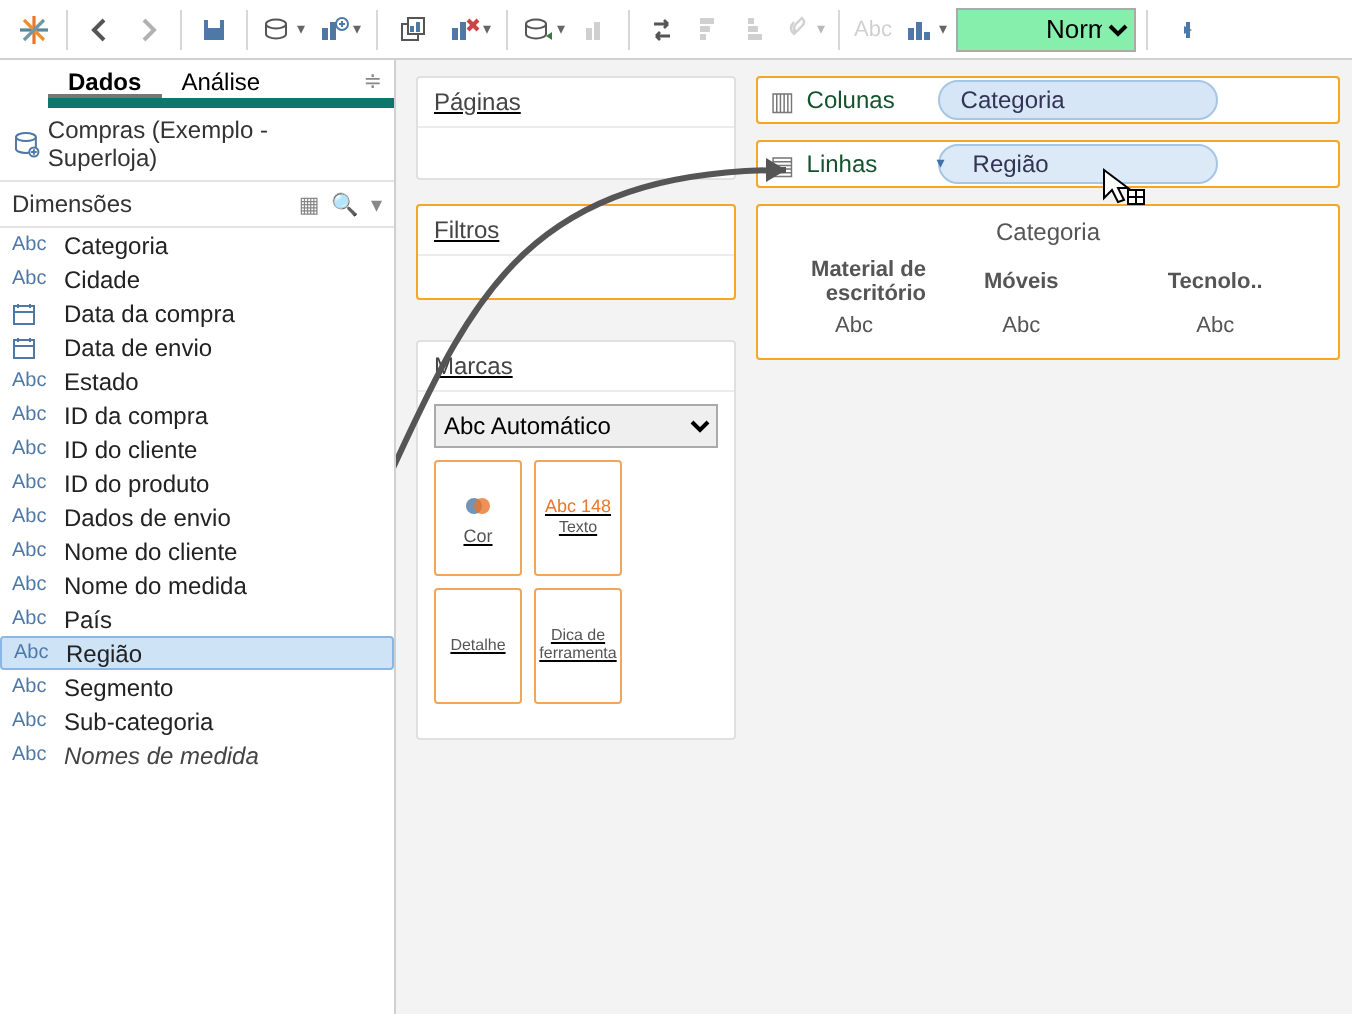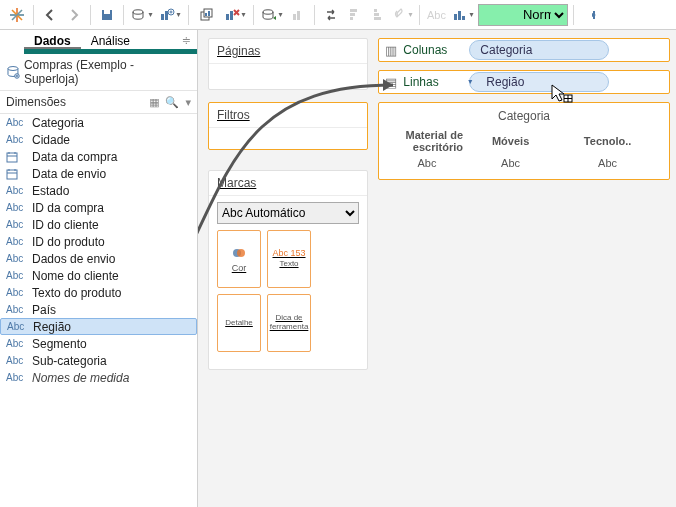--- a/index.html
+++ b/index.html
@@ -280,21 +280,21 @@
         <div class="field-row">
           <span class="type-ico abc">Abc</span>
           <span class="field-name">Dados de envio</span>
         </div>
         <div class="field-row">
           <span class="type-ico abc">Abc</span>
           <span class="field-name">Nome do cliente</span>
         </div>
         <div class="field-row">
           <span class="type-ico abc">Abc</span>
-          <span class="field-name">Texto do produto</span>
+          <span class="field-name">Nome do medida</span>
         </div>
         <div class="field-row">
           <span class="type-ico abc">Abc</span>
           <span class="field-name">País</span>
         </div>
         <div class="field-row selected">
           <span class="type-ico abc">Abc</span>
           <span class="field-name">Região</span>
         </div>
         <div class="field-row">
@@ -326,21 +326,21 @@
       </select>
       <div class="marks-grid">
         <div class="mark-btn">
           <svg width="16" height="16" viewBox="0 0 16 16">
               <circle cx="6" cy="8" r="4" fill="#4e79a7" opacity="0.8"></circle>
               <circle cx="10" cy="8" r="4" fill="#e8762c" opacity="0.8"></circle>
             </svg>
           <span>Cor</span>
         </div>
         <div class="mark-btn small">
-          <span style="color:#e8762c;font-size:9px;line-height:1;">Abc 153</span>
+          <span style="color:#e8762c;font-size:9px;line-height:1;">Abc 148</span>
           <span>Texto</span>
         </div>
         <div class="mark-btn small">
           <span>Detalhe</span>
         </div>
         <div class="mark-btn small">
           <span>Dica de ferramenta</span>
         </div>
       </div>
     </div>

